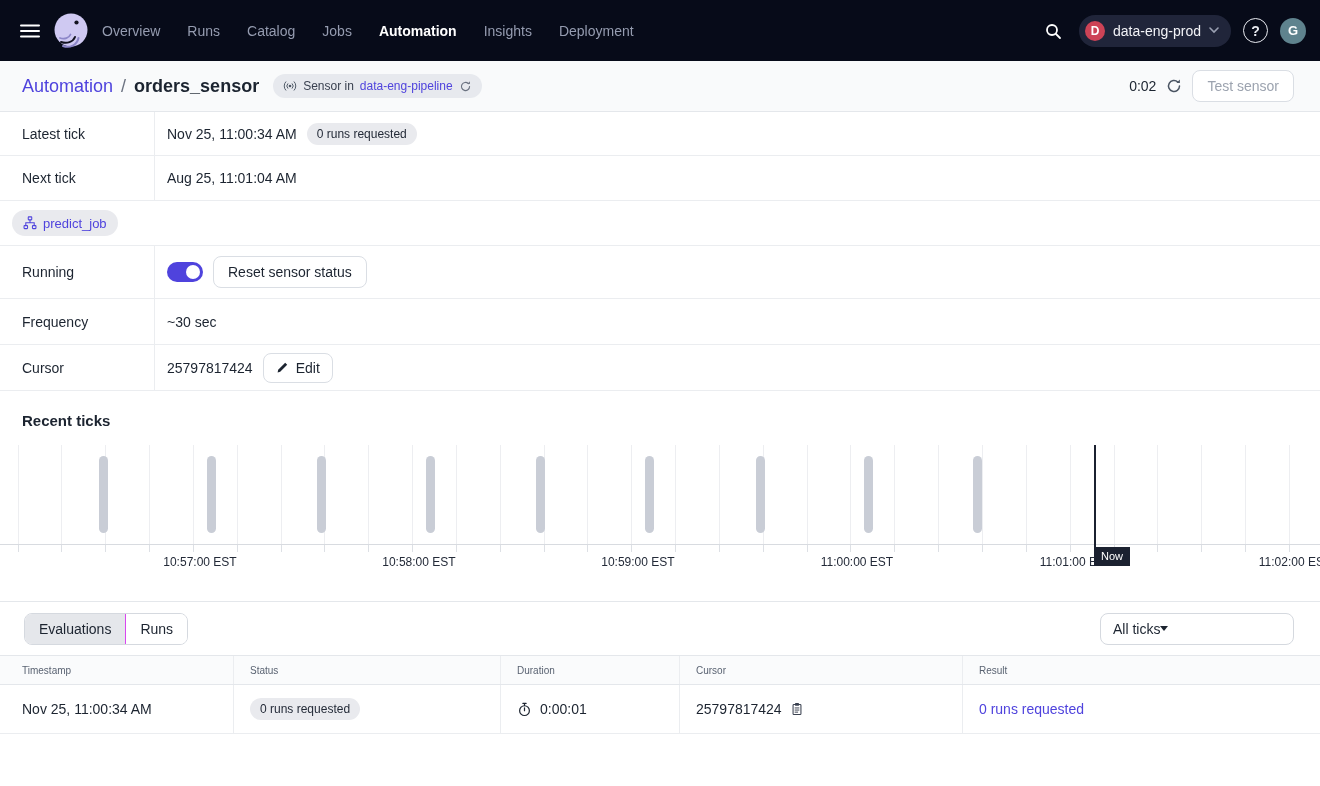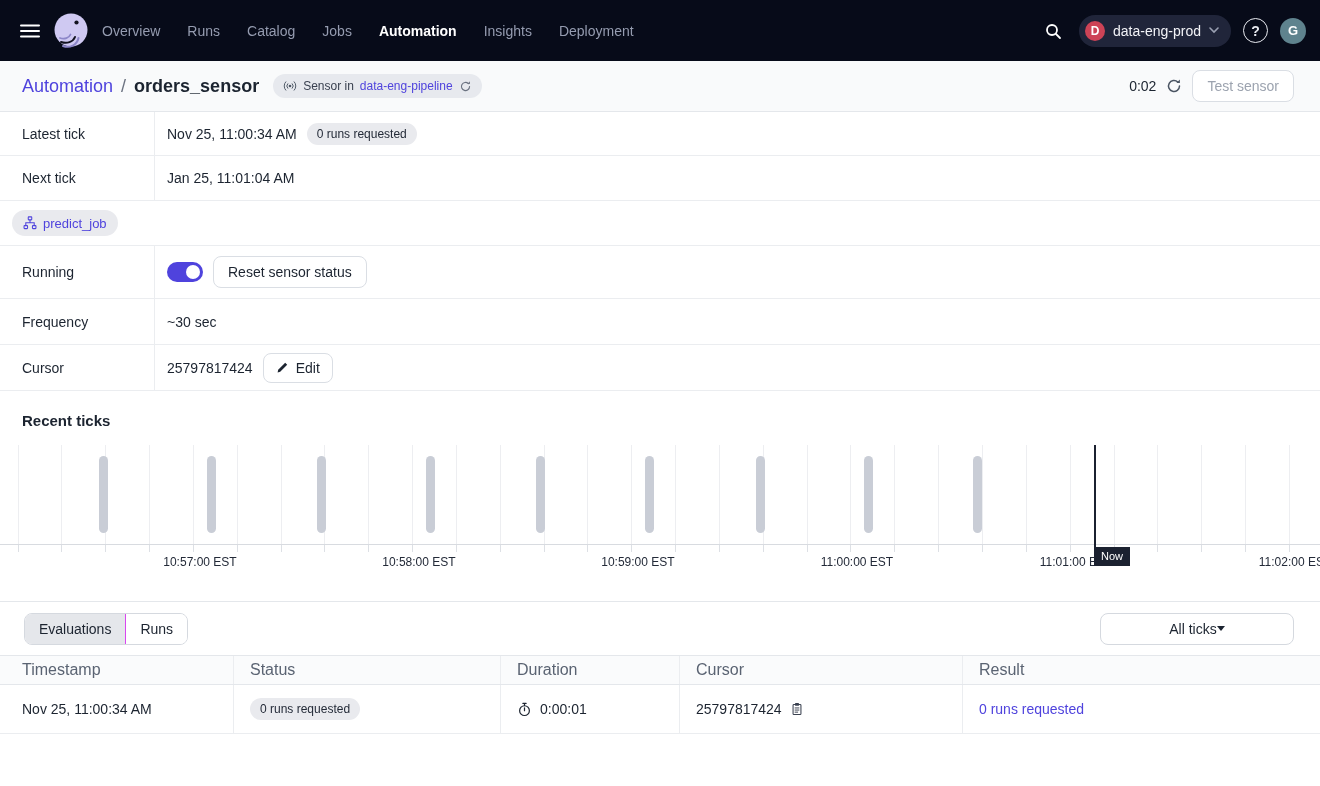--- a/index.html
+++ b/index.html
@@ -111,31 +111,31 @@
   
   .controls-row {
     border-top:1px solid #E4E7EB; height:54px; display:flex; align-items:center;
     padding:0 26px 0 24px;
   }
   .segmented { display:flex; border:1px solid #D5D9DF; border-radius:8px; overflow:hidden; height:32px; background:#fff; }
   .segment { padding:0 14px; display:flex; align-items:center; font-size:14px; color:#1C2430; cursor:pointer; background:#fff; }
   .segment.active { background:#E5E7EB; border-right:1px solid #d946ef; }
   .filter-select {
     margin-left:auto; width:194px; height:32px; border:1px solid #D5D9DF; border-radius:8px; background:#fff;
-    display:flex; align-items:center; justify-content:center; padding:0 12px; font-size:14px; color:#1C2430; cursor:pointer;
+    display:flex; align-items:center; justify-content:flex-start; padding:0 12px; font-size:14px; color:#1C2430; cursor:pointer;
   }
   .caret-down { width:0; height:0; border-left:4px solid transparent; border-right:4px solid transparent; border-top:5px solid #1C2430; }
 
   
   .ticks-table { width:1320px; }
   .t-header, .t-row { display:grid; grid-template-columns:233px 267px 179px 283px 358px; }
   .t-header {
     height:30px; background:#FAFBFC; border-top:1px solid #E4E7EB; border-bottom:1px solid #E4E7EB;
   }
-  .t-header .t-cell { font-size:16px; color:#5A6372; }
+  .t-header .t-cell { font-size:10px; color:#5A6372; }
   .t-cell { display:flex; align-items:center; padding-left:16px; font-size:14px; color:#1C2430; gap:8px; }
   .t-cell.first { padding-left:22px; }
   .t-cell.bordered { border-left:1px solid #EBEDF0; }
   .t-row { height:49px; border-bottom:1px solid #EBEDF0; background:#fff; }
   .result-link { color:#4F43DD; cursor:pointer; text-decoration:none; }
   .copy-btn { display:flex; align-items:center; cursor:pointer; }
 </style>
 </head>
 <body>
 
@@ -218,21 +218,21 @@
     <div class="detail-row" style="height:44px">
       <div class="detail-label">Latest tick</div>
       <div class="detail-value">
         <span>Nov 25, 11:00:34 AM</span>
         <span class="gray-pill">0 runs requested</span>
       </div>
     </div>
     <div class="detail-row" style="height:45px">
       <div class="detail-label">Next tick</div>
       <div class="detail-value">
-          <span>Jan 25, 11:01:04 AM</span>
+          <span>Aug 25, 11:01:04 AM</span>
         </div>
     </div>
     <div class="detail-row" style="height:45px">
       <div class="detail-value">
         <div class="job-pill">
           <svg width="14" height="14" viewBox="0 0 16 16">
             <rect x="6" y="1" width="4" height="3.4" rx="0.6" stroke="#4F43DD" stroke-width="1.2" fill="none"></rect>
             <rect x="1.2" y="11" width="4" height="3.4" rx="0.6" stroke="#4F43DD" stroke-width="1.2" fill="none"></rect>
             <rect x="10.8" y="11" width="4" height="3.4" rx="0.6" stroke="#4F43DD" stroke-width="1.2" fill="none"></rect>
             <path d="M8 4.4v3.2M3.2 11V7.6h9.6V11" stroke="#4F43DD" stroke-width="1.2" fill="none"></path>

